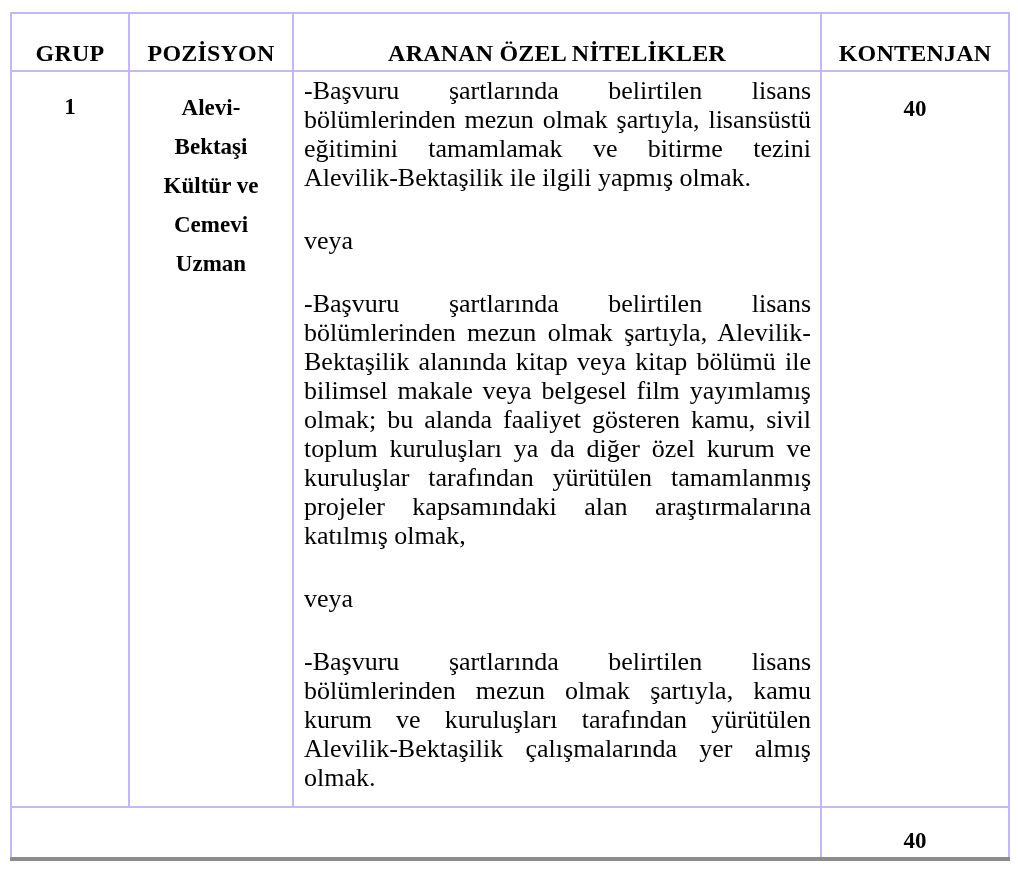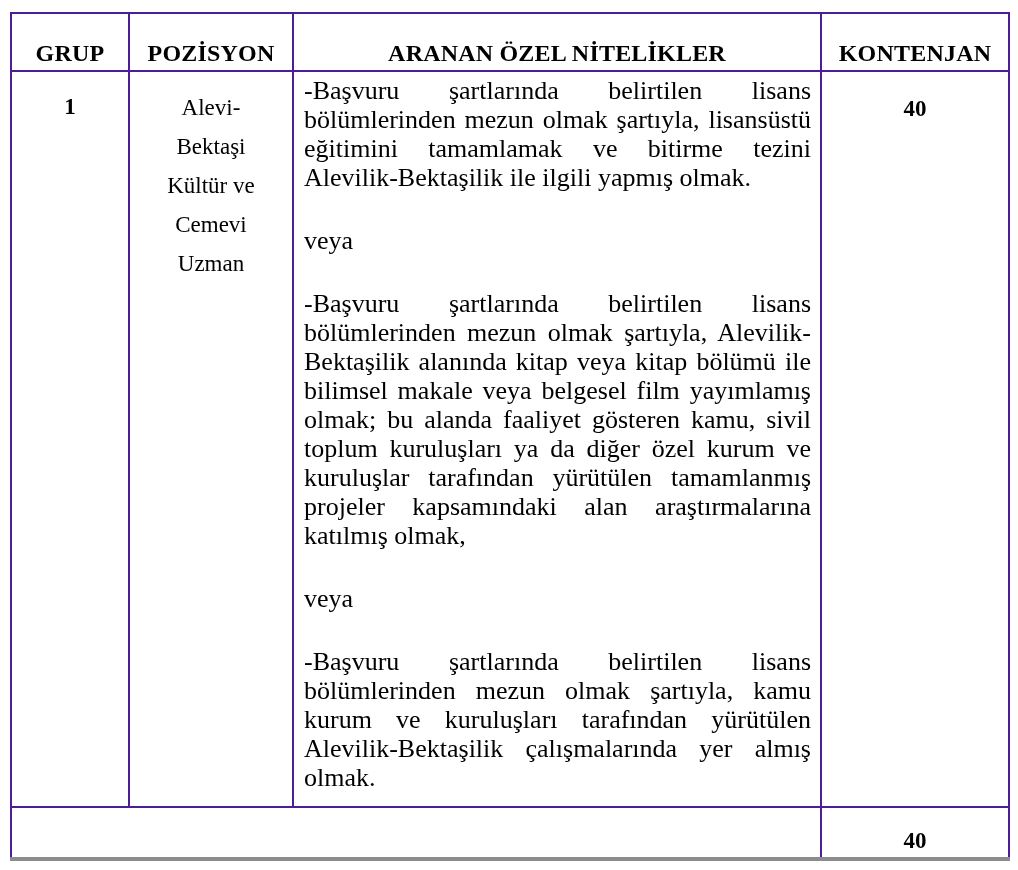--- a/index.html
+++ b/index.html
@@ -26,21 +26,21 @@
     table-layout: fixed;
     border: 2px solid #3f3f3f;
     border-bottom: 4px solid #8c8c8c;
   }
   col.c-grup      { width: 118px; }
   col.c-pozisyon  { width: 164px; }
   col.c-nitelik   { width: 528px; }
   col.c-kontenjan { width: 188px; }
 
   th, td {
-    border: 2px solid #4c1d95;
+    border: 2px solid #c4b5fd;
     padding: 0;
     background: #ffffff;
   }
 
   tr.row-header { height: 58px; }
   tr.row-body   { height: 736px; }
   tr.row-footer { height: 52px; }
 
   th {
     font-weight: bold;
@@ -58,20 +58,21 @@
     text-align: center;
     font-weight: bold;
     font-size: 23px;
     padding-top: 22px;
   }
   td.cell-pozisyon {
     text-align: center;
     font-size: 23px;
     line-height: 39px;
     padding-top: 16px;
+    font-weight: bold;
   }
   td.cell-pozisyon .poz-inner {
     max-width: 112px;
     margin: 0 auto;
   }
   td.cell-nitelik {
     font-size: 26px;
     line-height: 29px;
     text-align: justify;
     padding: 4px 9px 4px 10px;

